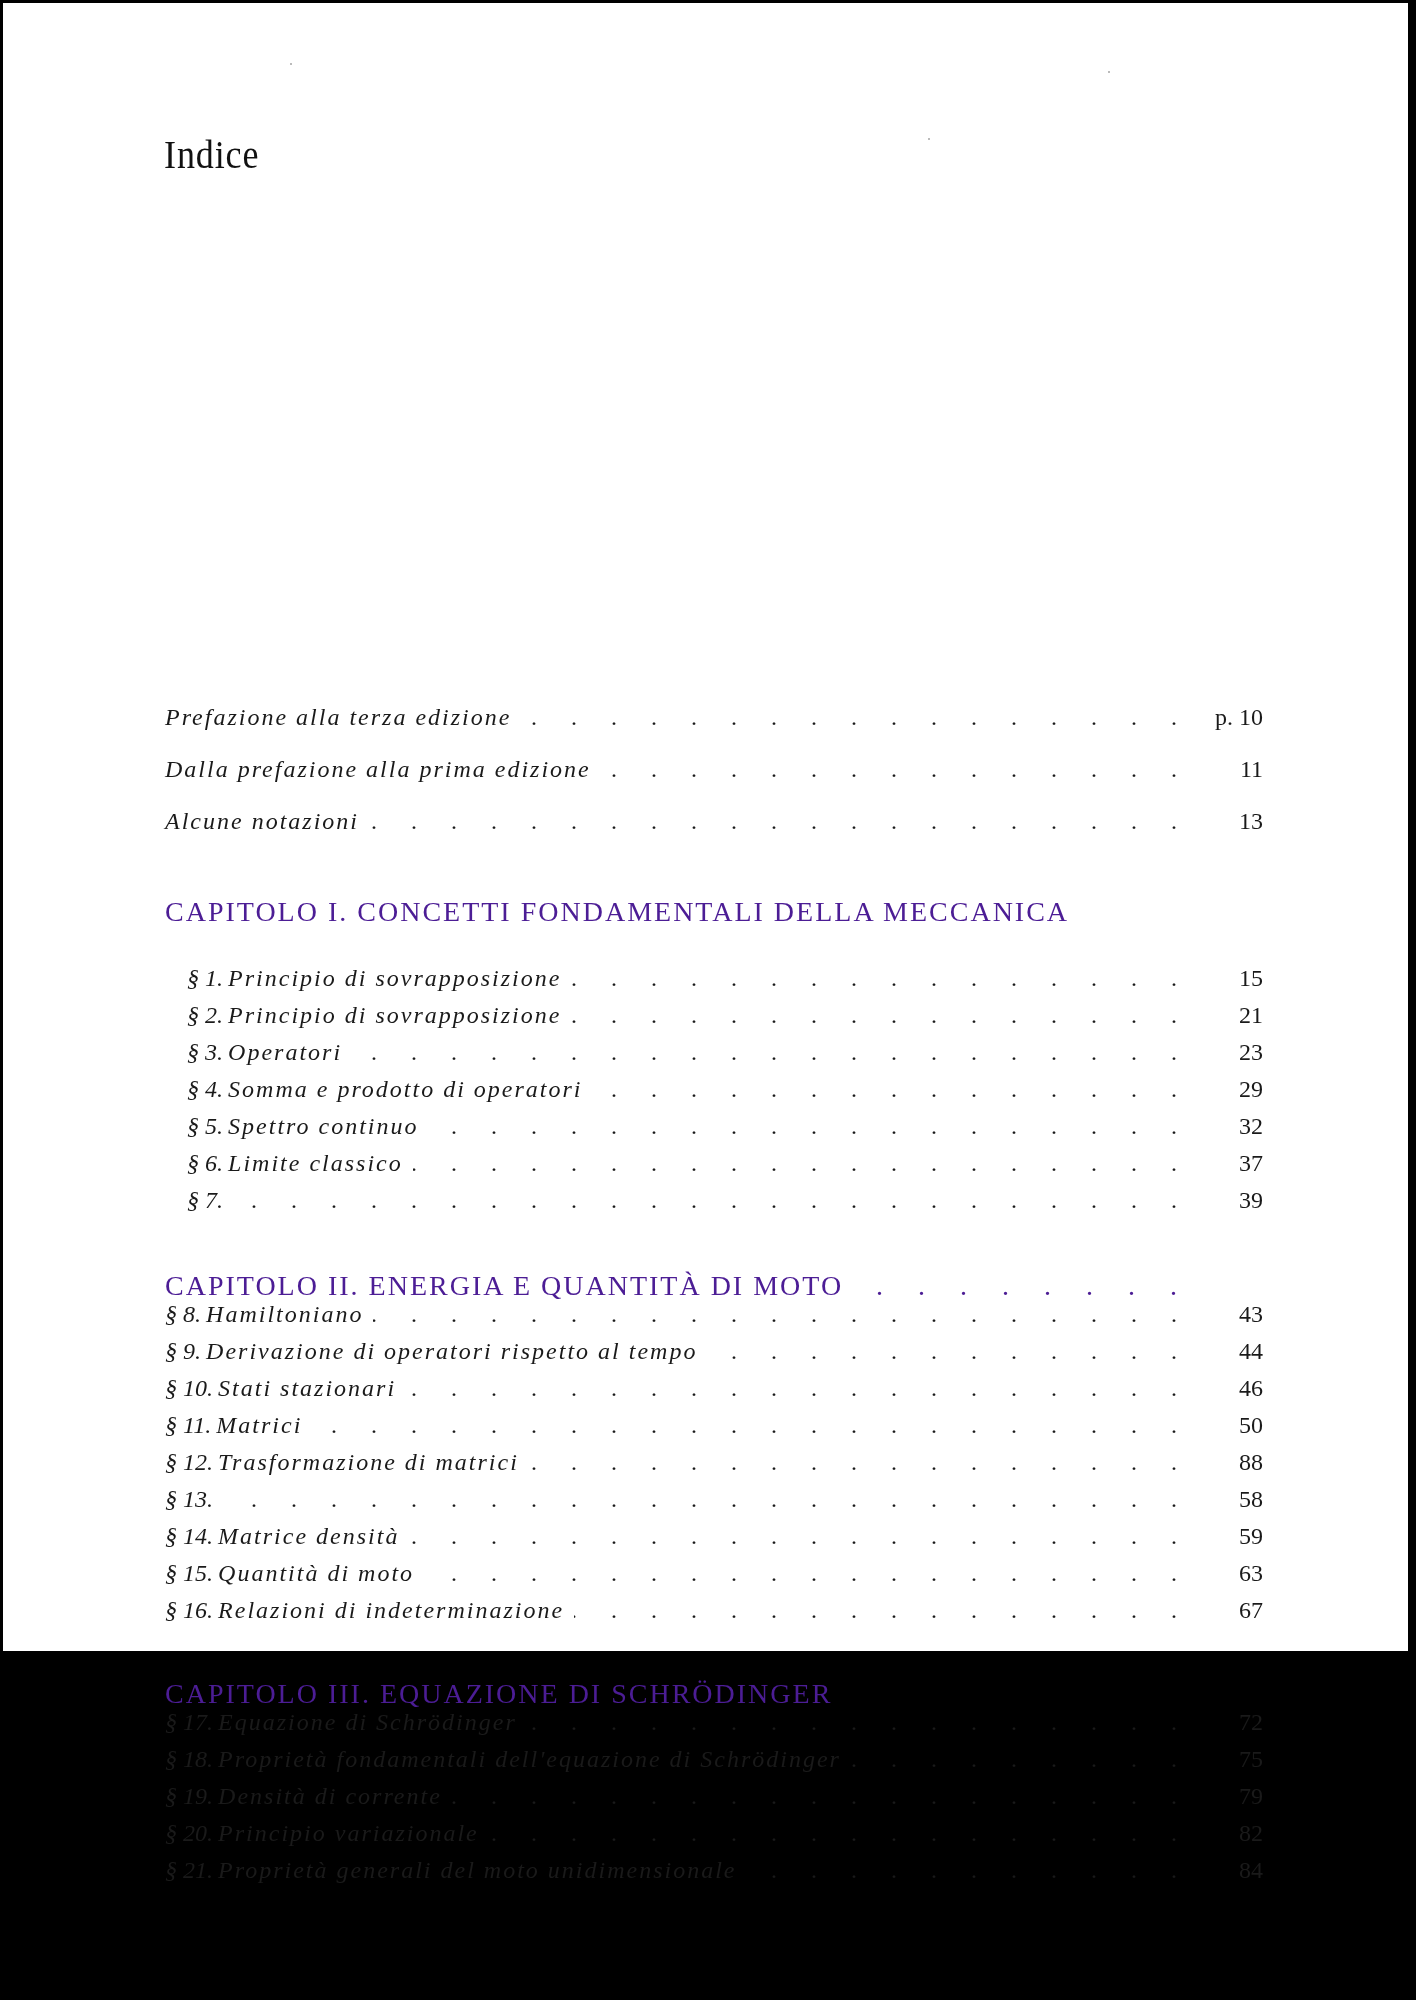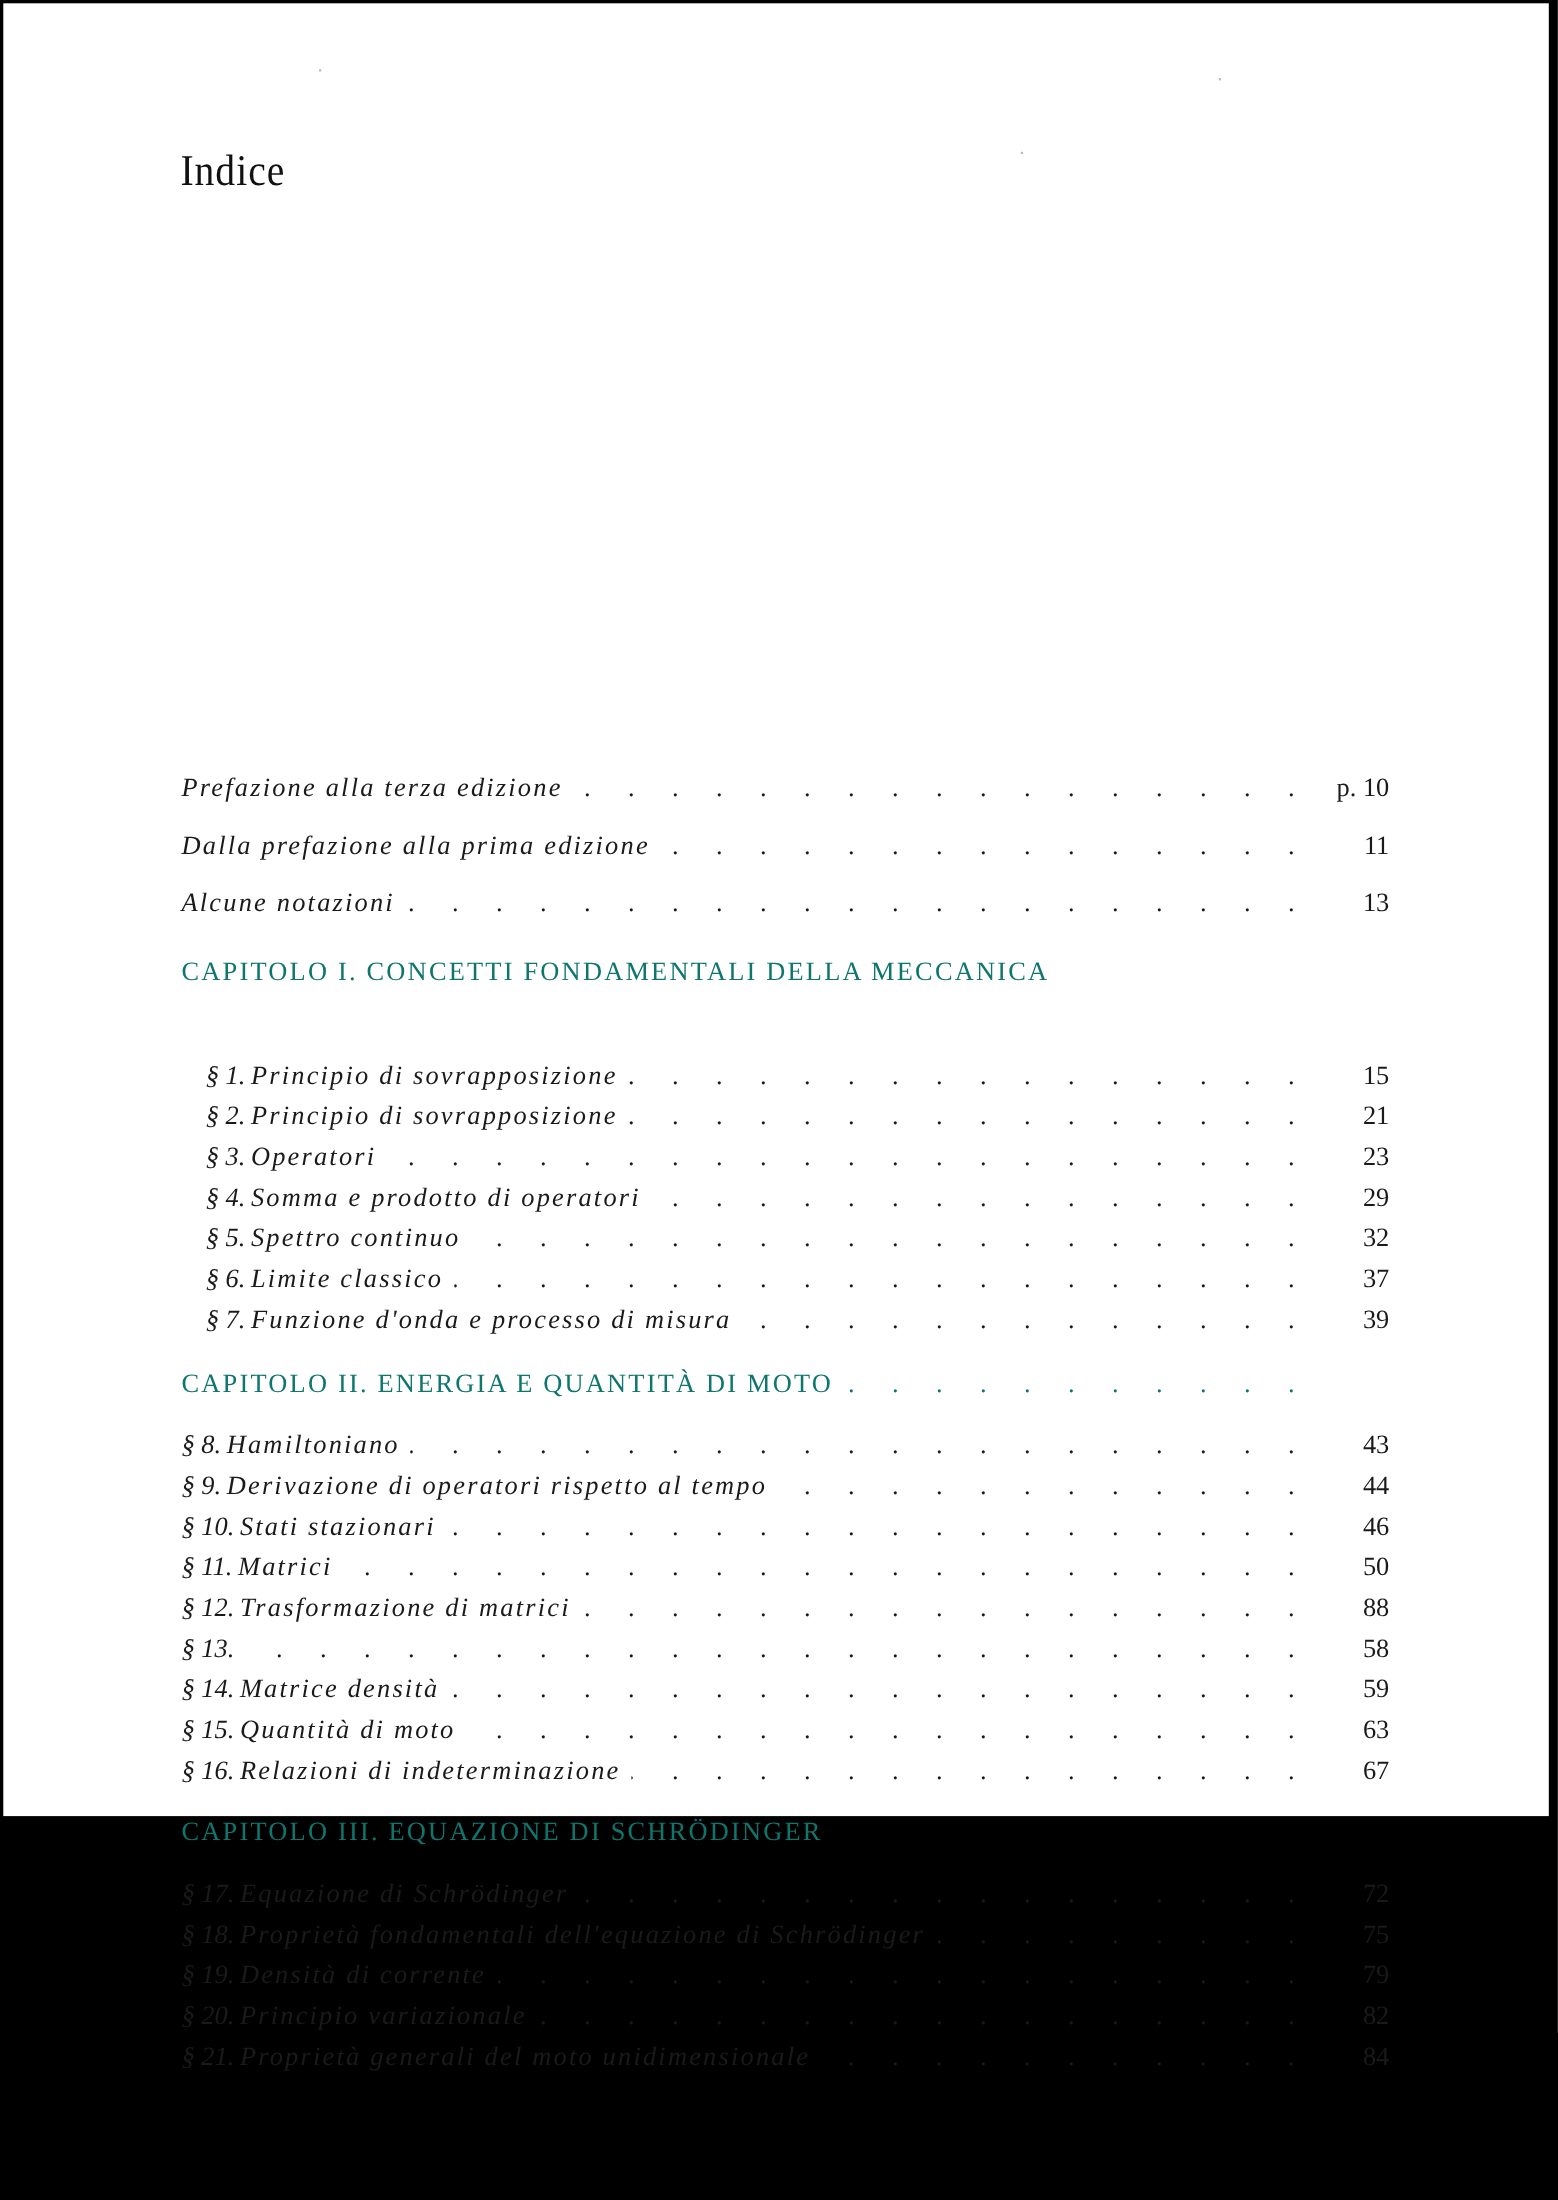--- a/index.html
+++ b/index.html
@@ -32,22 +32,22 @@
       flex: 1; overflow: hidden; white-space: nowrap; margin: 0 10px;
       font-family: "Liberation Serif", serif; font-size: 24px; letter-spacing: 14px;
       color: #1a1a1a; text-align: right; direction: rtl;
     }
     .row .page-num {
       width: 62px; text-align: right;
       font-family: "Liberation Serif", serif; font-size: 24px; color: #1a1a1a;
     }
     .chapter {
       position: absolute; left: 0; width: 1098px;
-      font-family: "Liberation Serif", serif; font-size: 24px; letter-spacing: 2px;
-      color: #0f766e; line-height: 38px;
+      font-family: "Liberation Serif", serif; font-size: 28px; letter-spacing: 2px;
+      color: #4c1d95; line-height: 38px; margin-top: 28px;
     }
     .chapter-row { display: flex; align-items: baseline; justify-content: space-between; }
     .chapter-row .dots { flex: 1; margin: 0 10px 0 14px; letter-spacing: 14px; overflow: hidden; white-space: nowrap; text-align:right; direction: rtl;}
     .chapter-row .filler { width: 62px; }
     .specks { position: absolute; width: 2px; height: 2px; background: #bbb; }
   </style>
 </head>
 <body>
 
 <div class="page">
@@ -99,21 +99,21 @@
       <span class="sec" style="margin-left:22px">§ 5.</span>&nbsp;<span class="label">Spettro continuo</span>
       <span class="dots">. . . . . . . . . . . . . . . . . . . . . . . . . . . . . . . . . . . . . . . . .</span>
       <span class="page-num">32</span>
     </div>
     <div class="row" style="top:1138px">
       <span class="sec" style="margin-left:22px">§ 6.</span>&nbsp;<span class="label">Limite classico</span>
       <span class="dots">. . . . . . . . . . . . . . . . . . . . . . . . . . . . . . . . . . . . . . . . .</span>
       <span class="page-num">37</span>
     </div>
     <div class="row" style="top:1175px">
-      <span class="sec" style="margin-left:22px">§ 7.</span>&nbsp;<span class="label">Funzione d'onda e processo di misura</span>
+      <span class="sec" style="margin-left:22px">§ 7.</span>&nbsp;
       <span class="dots">. . . . . . . . . . . . . . . . . . . . . . . . . . . . . . . . . . . . . . . . .</span>
       <span class="page-num">39</span>
     </div>
 
     <div class="chapter" style="top:1236px">
       <div class="chapter-row">
         <span>CAPITOLO II. ENERGIA E QUANTITÀ DI MOTO</span>
         <span class="dots">. . . . . . . . . . . . . . . . . . . . . . . . . . . . . . . . . . . . . . . . .</span>
         <span class="filler"></span>
       </div>

